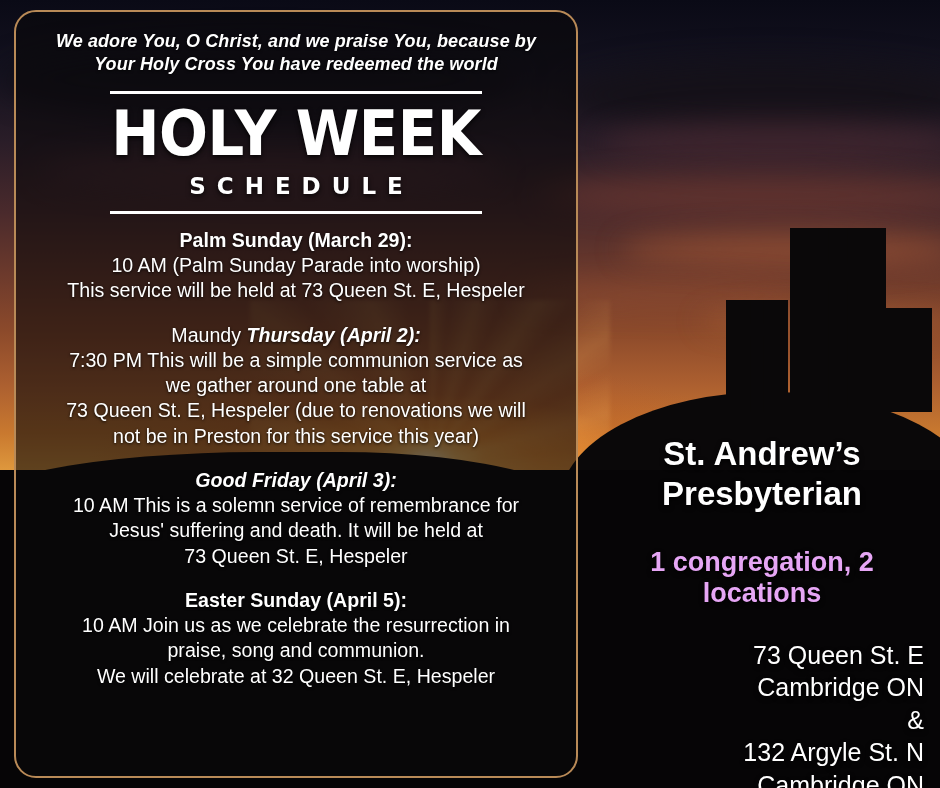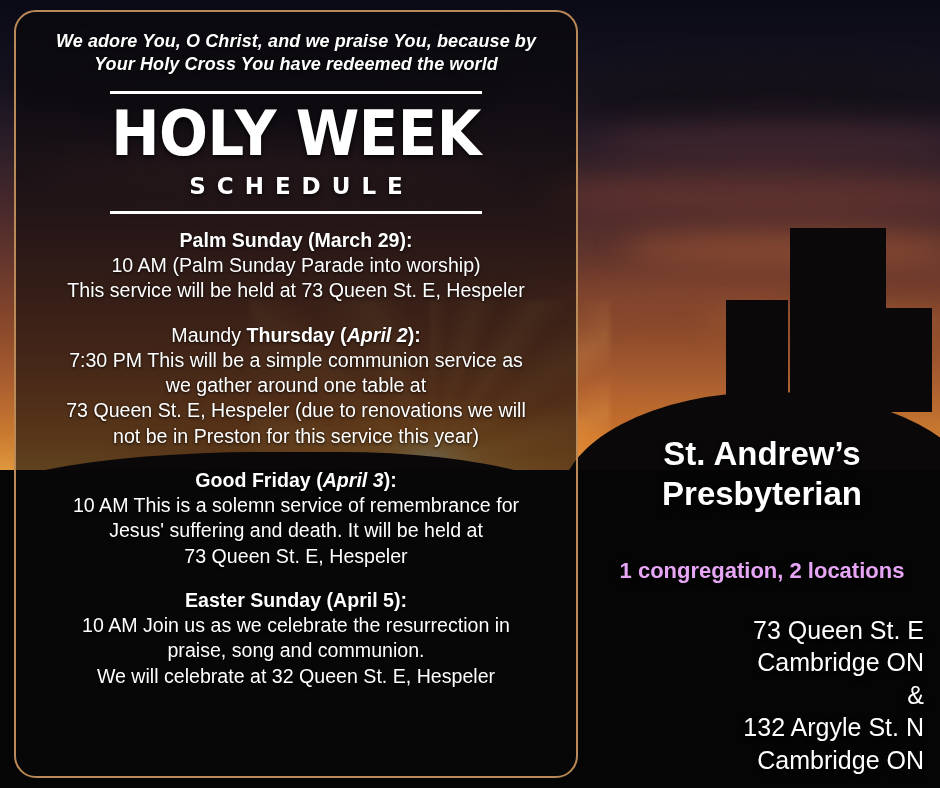--- a/index.html
+++ b/index.html
@@ -192,43 +192,43 @@
   }
   .blk:last-child { margin-bottom: 0; }
   .line {
     font-size: 19.6px;
     line-height: 1.29;
     font-weight: 700;
     text-shadow: 0 1px 3px rgba(0,0,0,0.85);
   }
   .line.reg { font-weight: 400; }
   .line em { font-style: italic; }
-  .line .b { font-weight: 700; }
+  .line .b { font-weight: 700; font-style: italic; }
   .line .r { font-weight: 400; }
 
   
   .right {
     position: absolute;
     left: 592px;
     top: 434px;
     width: 340px;
     text-align: center;
     color: #fff;
   }
   .church {
     font-weight: 700;
     font-size: 33px;
     line-height: 1.22;
     text-shadow: 0 2px 5px rgba(0,0,0,0.9);
   }
   .tagline {
-    margin-top: 43px;
+    margin-top: 32px;
     color: #e6a6f5;
     font-weight: 700;
-    font-size: 22px;
+    font-size: 27px;
     text-shadow: 0 2px 5px rgba(0,0,0,0.9);
   }
   .addr {
     margin-top: 30px;
     font-size: 25px;
     line-height: 1.3;
     font-weight: 400;
     text-align: right;
     padding-right: 8px;
     text-shadow: 0 2px 5px rgba(0,0,0,0.9);

